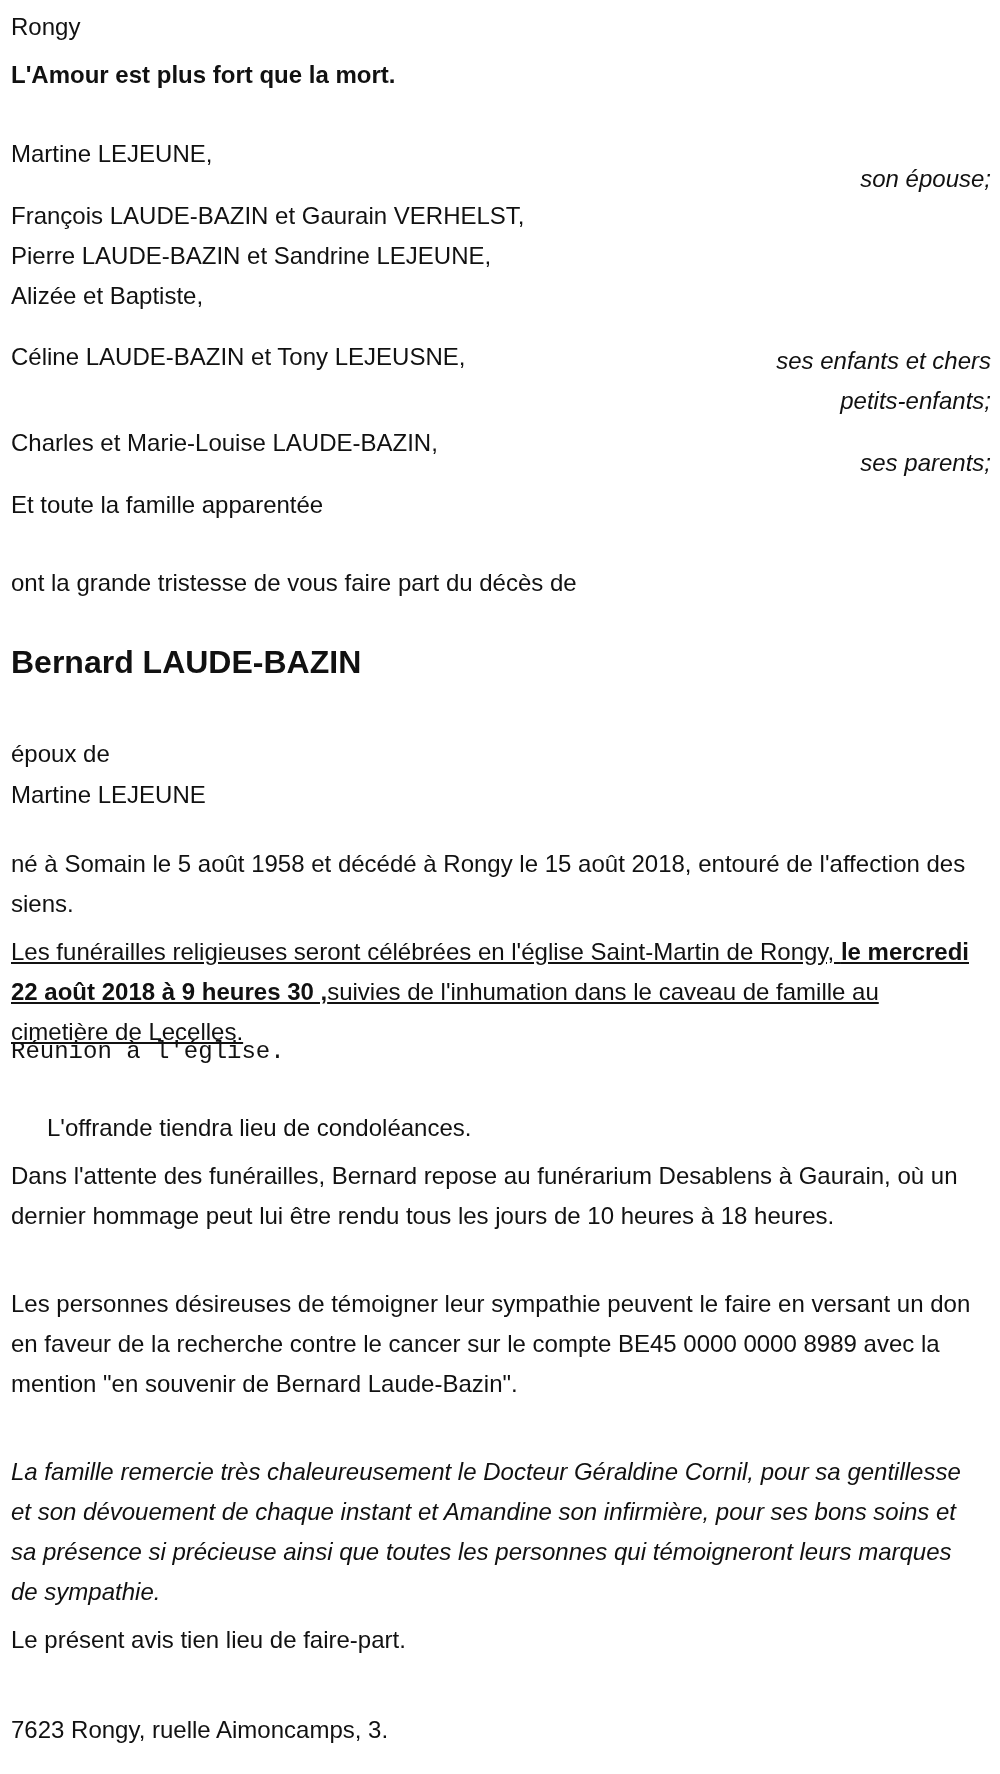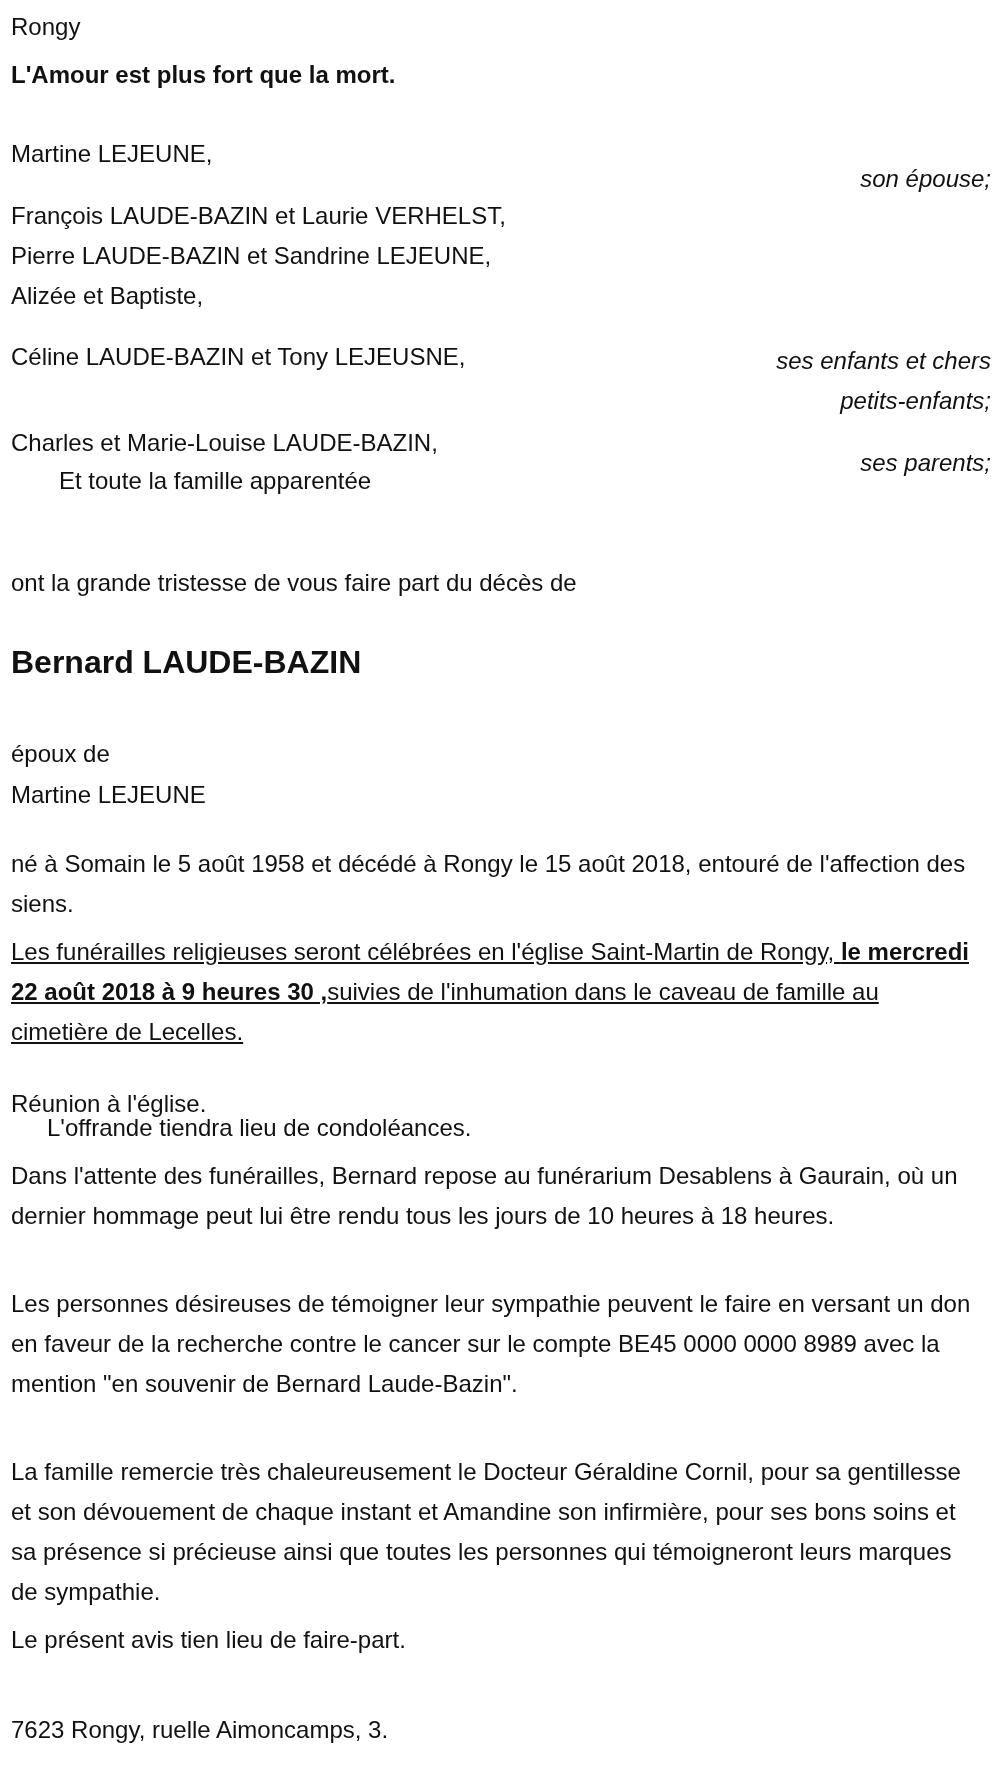--- a/index.html
+++ b/index.html
@@ -24,47 +24,47 @@
 <body>
 
 <div class="page">
 
   <div class="line" style="top:15px;">Rongy</div>
   <div class="line bold" style="top:63px;">L'Amour est plus fort que la mort.</div>
 
   <div class="line" style="top:142px;">Martine LEJEUNE,</div>
   <div class="right" style="top:167px;">son épouse;</div>
 
-  <div class="line" style="top:204px;">François LAUDE-BAZIN et Laurie VERHELST,</div>
+  <div class="line" style="top:204px;">François LAUDE-BAZIN et Gaurain VERHELST,</div>
   <div class="line" style="top:244px;">Pierre LAUDE-BAZIN et Sandrine LEJEUNE,</div>
   <div class="line" style="top:284px;">Alizée et Baptiste,</div>
   <div class="line" style="top:324px;margin-top:21px;">Céline LAUDE-BAZIN et Tony LEJEUSNE,</div>
   <div class="right" style="top:349px;">ses enfants et chers</div>
   <div class="right" style="top:389px;">petits-enfants;</div>
 
   <div class="line" style="top:431px;">Charles et Marie-Louise LAUDE-BAZIN,</div>
   <div class="right" style="top:451px;">ses parents;</div>
 
-  <div class="line" style="top:469px;margin-left:48px;">Et toute la famille apparentée</div>
+  <div class="line" style="top:493px;">Et toute la famille apparentée</div>
 
   <div class="line" style="top:571px;">ont la grande tristesse de vous faire part du décès de</div>
 
   <div class="line heading" style="top:646px;">Bernard LAUDE-BAZIN</div>
 
   <div class="line" style="top:742px;">époux de</div>
   <div class="line" style="top:783px;">Martine LEJEUNE</div>
 
   <div class="para" style="top:844px;">né à Somain le 5 août 1958 et décédé à Rongy le 15 août 2018, entouré de l'affection des siens.</div>
 
   <div class="para" style="top:932px;text-decoration:underline;">
     <span>Les funérailles religieuses seront célébrées en l'église Saint-Martin de Rongy, </span><b>le mercredi 22 août 2018 à 9 heures 30 ,</b><span>suivies de l'inhumation dans le caveau de famille au cimetière de Lecelles.</span>
   </div>
 
-  <div class="para" style="top:1084px;">Réunion à l'église.</div>
+  <div class="para" style="top:1032px;font-family:Liberation Mono, monospace;">Réunion à l'église.</div>
   <div class="para" style="top:1108px;margin-left:36px;">L'offrande tiendra lieu de condoléances.</div>
   <div class="para" style="top:1156px;">Dans l'attente des funérailles, Bernard repose au funérarium Desablens à Gaurain, où un dernier hommage peut lui être rendu tous les jours de 10 heures à 18 heures.</div>
   <div class="para" style="top:1284px;">Les personnes désireuses de témoigner leur sympathie peuvent le faire en versant un don en faveur de la recherche contre le cancer sur le compte BE45 0000 0000 8989 avec la mention "en souvenir de Bernard Laude-Bazin".</div>
-  <div class="para" style="top:1452px;">La famille remercie très chaleureusement le Docteur Géraldine Cornil, pour sa gentillesse et son dévouement de chaque instant et Amandine son infirmière, pour ses bons soins et sa présence si précieuse ainsi que toutes les personnes qui témoigneront leurs marques de sympathie.</div>
+  <div class="para" style="top:1452px;font-style:italic;">La famille remercie très chaleureusement le Docteur Géraldine Cornil, pour sa gentillesse et son dévouement de chaque instant et Amandine son infirmière, pour ses bons soins et sa présence si précieuse ainsi que toutes les personnes qui témoigneront leurs marques de sympathie.</div>
   <div class="para" style="top:1620px;">Le présent avis tien lieu de faire-part.</div>
 
   <div class="line" style="top:1718px;">7623 Rongy, ruelle Aimoncamps, 3.</div>
 
 </div>
 
 </body></html>

